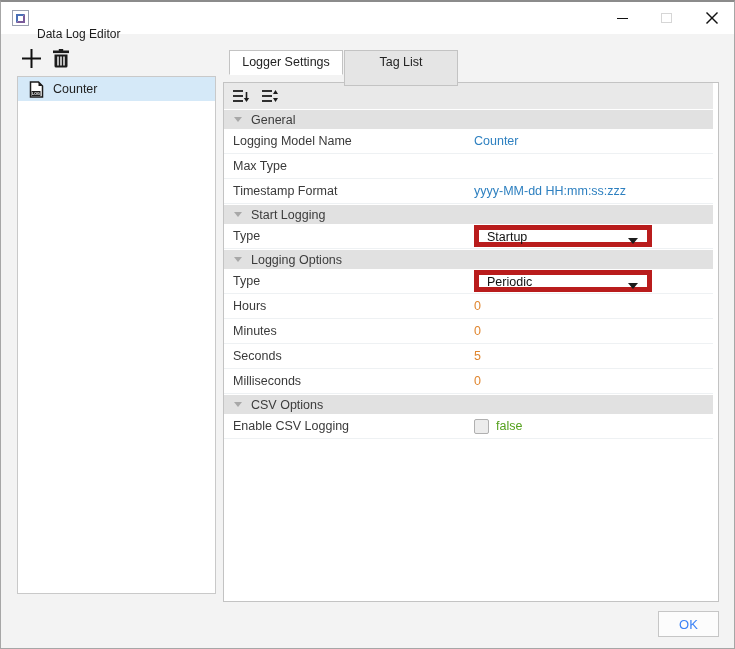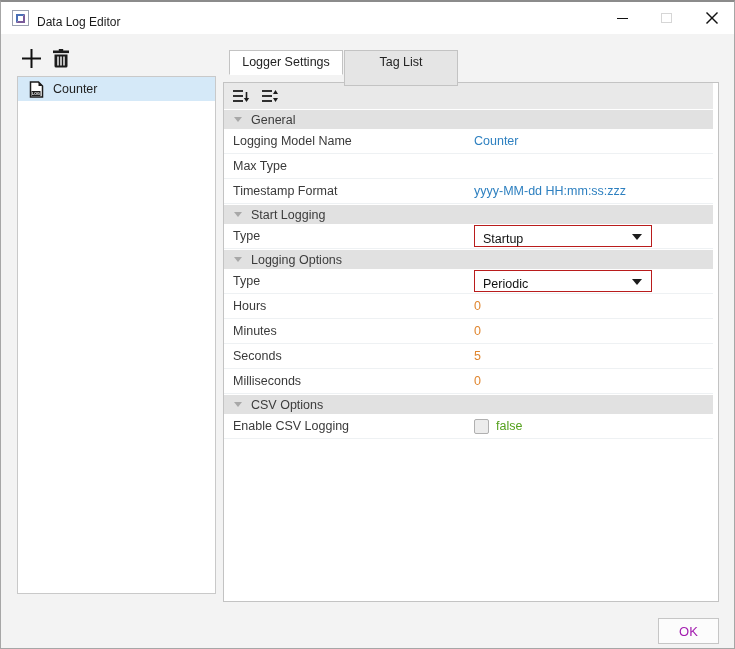--- a/index.html
+++ b/index.html
@@ -10,21 +10,21 @@
     position:relative; width:735px; height:649px;
     background:#f3f3f3;
     border:1px solid #a6a6a6; border-top:2px solid #8b8b8b;
     overflow:hidden;
   }
 
   
   .titlebar { position:absolute; top:0; left:0; right:0; height:32px; background:#ffffff; }
   .app-icon { position:absolute; left:11px; top:8px; width:17px; height:16px;
     background:#fff; border:1px solid #9aa0b0; display:flex; align-items:center; justify-content:center; }
-  .title-text { position:absolute; left:36px; top:4px; line-height:32px; font-size:12px; color:#1b1b1b; }
+  .title-text { position:absolute; left:36px; top:16px; line-height:32px; font-size:12px; color:#1b1b1b; }
   .win-btn { position:absolute; top:0; width:32px; height:32px; display:flex; align-items:center; justify-content:center; cursor:default; }
   .btn-min { right:96px; } .btn-max { right:52px; } .btn-close { right:6px; }
   .glyph-min { width:11px; height:0; border-top:1px solid #111; display:block; }
   .glyph-max { width:11px; height:10px; border:1px solid #d6d6d6; display:block; }
 
   
   .icon-btn { position:absolute; display:flex; align-items:center; justify-content:center; cursor:default; }
   .btn-add { left:17px; top:43px; width:26px; height:26px; }
   .btn-delete { left:47px; top:43px; width:26px; height:26px; }
 
@@ -58,32 +58,32 @@
   .prop-row { position:relative; height:25px; display:flex; align-items:center;
     border-bottom:1px solid #eef1f3; font-size:12.5px; color:#3a3a3a; background:#fff; }
   .prop-label { padding-left:9px; width:241px; }
   .prop-value { position:absolute; left:250px; right:4px; display:flex; align-items:center; }
 
   .val-string { color:var(--value-string,#2e80c0); }
   .val-number { color:var(--value-number,#e0862f); }
   .val-bool   { color:var(--value-bool,#55a11e); }
 
   .dropdown { position:relative; width:178px; height:22px; background:#fff;
-    border:1px solid #b91c1c; display:flex; align-items:flex-end; padding-left:8px;
+    border:5px solid #b91c1c; display:flex; align-items:flex-start; padding-left:8px;
     font-size:12.5px; color:#111; cursor:default; }
   .dd-arrow { position:absolute; right:9px; top:8px; width:0; height:0;
     border-left:5px solid transparent; border-right:5px solid transparent; border-top:6px solid #1c1c1c; }
 
   .checkbox { width:15px; height:15px; background:#ececec; border:1px solid #b0b0b0;
     border-radius:2px; margin-right:7px; display:inline-block; }
 
   
-  .ok-button { position:absolute; right:15px; bottom:4px; width:61px; height:26px;
+  .ok-button { position:absolute; right:15px; bottom:11px; width:61px; height:26px;
     background:#fcfcfc; border:1px solid #c6c6c6; display:flex; align-items:center; justify-content:center;
-    font-size:13px; color:#a21caf; cursor:default; }
+    font-size:13px; color:#3b82f6; cursor:default; }
 </style>
 </head>
 <body>
 
 <div class="window">
 
   <div class="titlebar">
     <span class="app-icon">
       <svg width="11" height="11" viewBox="0 0 11 11">
         <path d="M1 1 L10 1 L1 10 Z" fill="#4a6fb5"></path>

